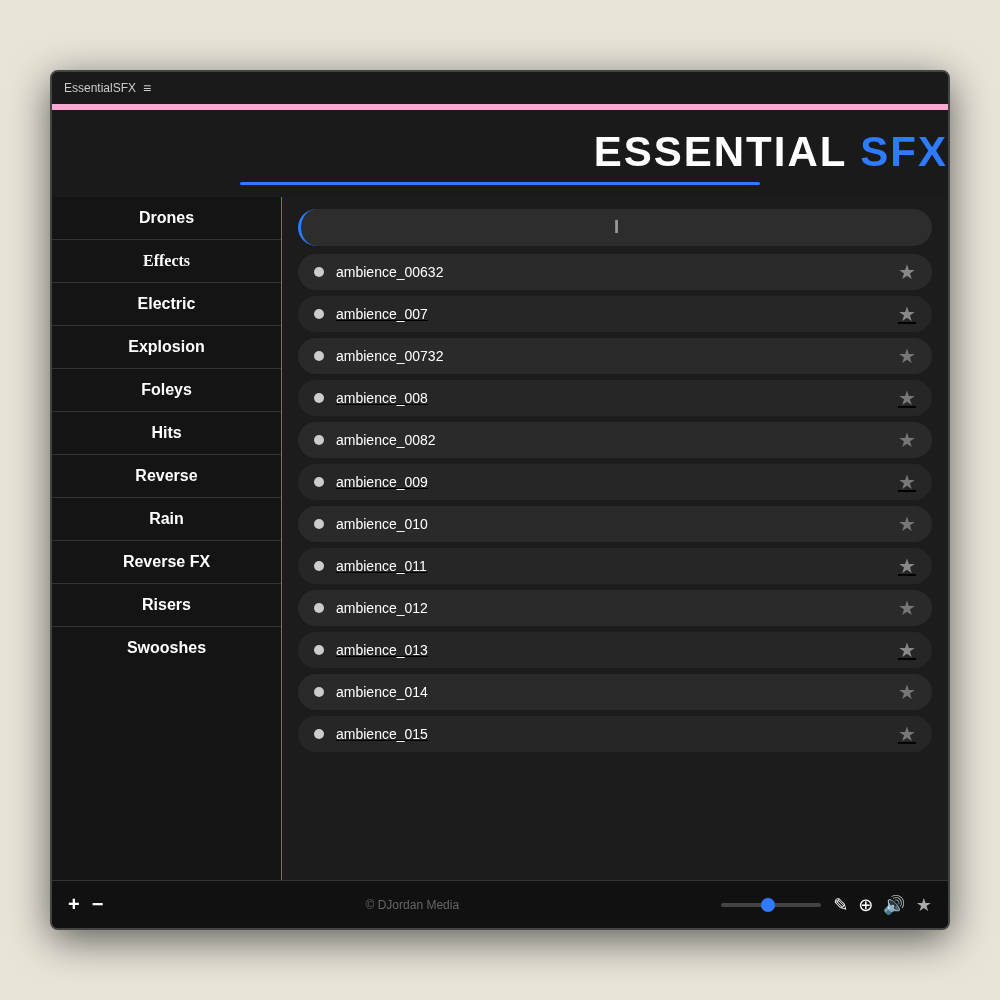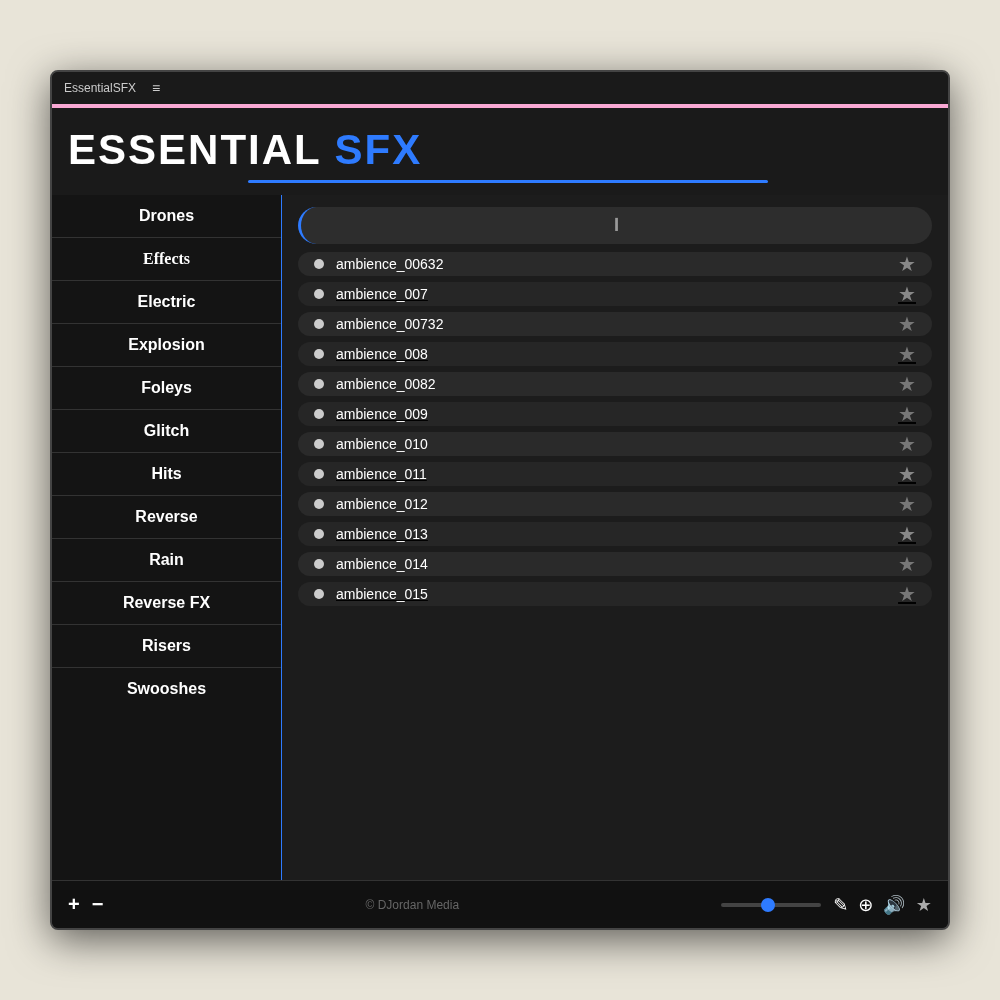--- a/index.html
+++ b/index.html
@@ -21,39 +21,38 @@
       display: flex;
       flex-direction: column;
       overflow: hidden;
       box-shadow: 0 10px 40px rgba(0,0,0,0.6);
     }
     .title-bar {
       background: #1a1a1a;
       padding: 8px 12px;
       display: flex;
       align-items: center;
-      gap: 16px;
-      border-bottom: 4px solid #f9a8d4;
+      gap: 7px;
+      border-bottom: 6px solid #f9a8d4;
       flex-shrink: 0;
     }
     .title-bar-text {
       color: #ccc;
       font-size: 12px;
     }
     .hamburger-icon {
       color: #ccc;
       font-size: 14px;
       cursor: pointer;
     }
     .header {
       background: #1a1a1a;
-      text-align: left;
+      text-align: right;
       padding: 18px 0 12px 0;
       flex-shrink: 0;
-      margin-left: 16px;
     }
     .header-title {
       font-size: 42px;
       font-weight: 900;
       letter-spacing: 2px;
     }
     .header-title-white {
       color: #ffffff;
     }
     .header-title-blue {
@@ -127,21 +126,21 @@
       margin-bottom: 2px;
     }
     .search-cursor {
       color: #999;
       font-size: 18px;
       margin: 0 auto;
     }
     .track-item {
       background: #2a2a2a;
       border-radius: 20px;
-      padding: 0 16px;
+      padding: 6px 16px;
       display: flex;
       align-items: center;
       gap: 12px;
       flex-shrink: 0;
     }
     .track-item.darker {
       background: #262626;
       text-decoration: underline;
     }
     .track-dot {
@@ -243,21 +242,20 @@
   </div>
 
   <div class="main-content">
 
     <div class="sidebar">
     <div class="sidebar-item"><span class="sidebar-item-label">Drones</span></div>
         <div class="sidebar-item active"><span class="sidebar-item-label">Effects</span></div>
         <div class="sidebar-item"><span class="sidebar-item-label">Electric</span></div>
         <div class="sidebar-item"><span class="sidebar-item-label">Explosion</span></div>
         <div class="sidebar-item"><span class="sidebar-item-label">Foleys</span></div>
-        <div class="sidebar-item"><span class="sidebar-item-label">Glitch</span></div>
         <div class="sidebar-item"><span class="sidebar-item-label">Hits</span></div>
         <div class="sidebar-item"><span class="sidebar-item-label">Reverse</span></div>
         <div class="sidebar-item"><span class="sidebar-item-label">Rain</span></div>
         <div class="sidebar-item"><span class="sidebar-item-label">Reverse FX</span></div>
         <div class="sidebar-item"><span class="sidebar-item-label">Risers</span></div>
         <div class="sidebar-item"><span class="sidebar-item-label">Swooshes</span></div>
       </div>
 
     <div class="content-area">
 

